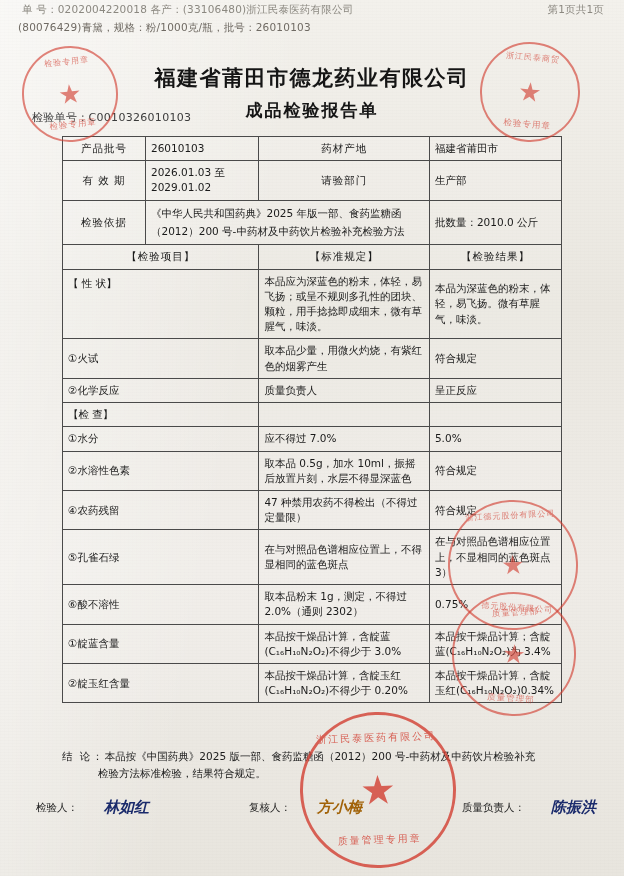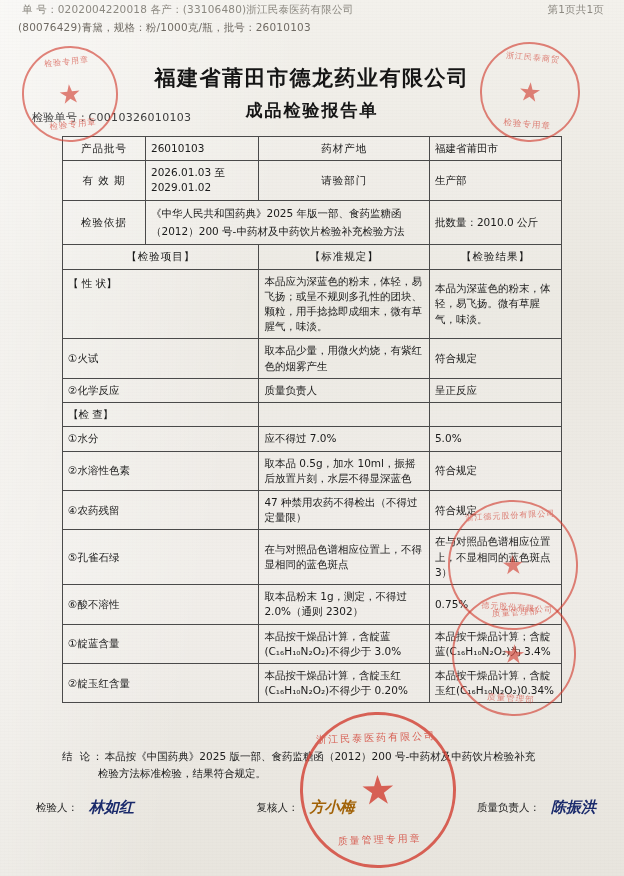--- a/index.html
+++ b/index.html
@@ -79,26 +79,27 @@
     position:absolute;top:748px;left:62px;width:500px;font-size:10.5px;line-height:1.65;
     color:#1b1b1b;
   }
   .concl .lead{letter-spacing:2px;}
 
   
   .sigs{
     position:absolute;top:800px;left:36px;width:560px;
     display:flex;justify-content:space-between;font-size:10.5px;color:#1b1b1b;
   }
-  .sigitem{display:flex;align-items:flex-end;gap:11px;}
+  .sigitem{display:flex;align-items:flex-end;gap:20px;}
   .hand{
     font-family:"DejaVu Serif","Liberation Serif",serif;
     font-style:italic;font-weight:bold;font-size:15px;color:#1a2a6b;
     transform:rotate(-4deg) skewX(-6px);
     line-height:1;
+    margin-left:6px;
   }
   .hand2{color:#a16207;}
 
   
   .stamp{position:absolute;pointer-events:none;}
   .ring{
     border-radius:50%;
     border:2.5px solid #d23b2e;
     opacity:.62;
     display:flex;align-items:center;justify-content:center;

